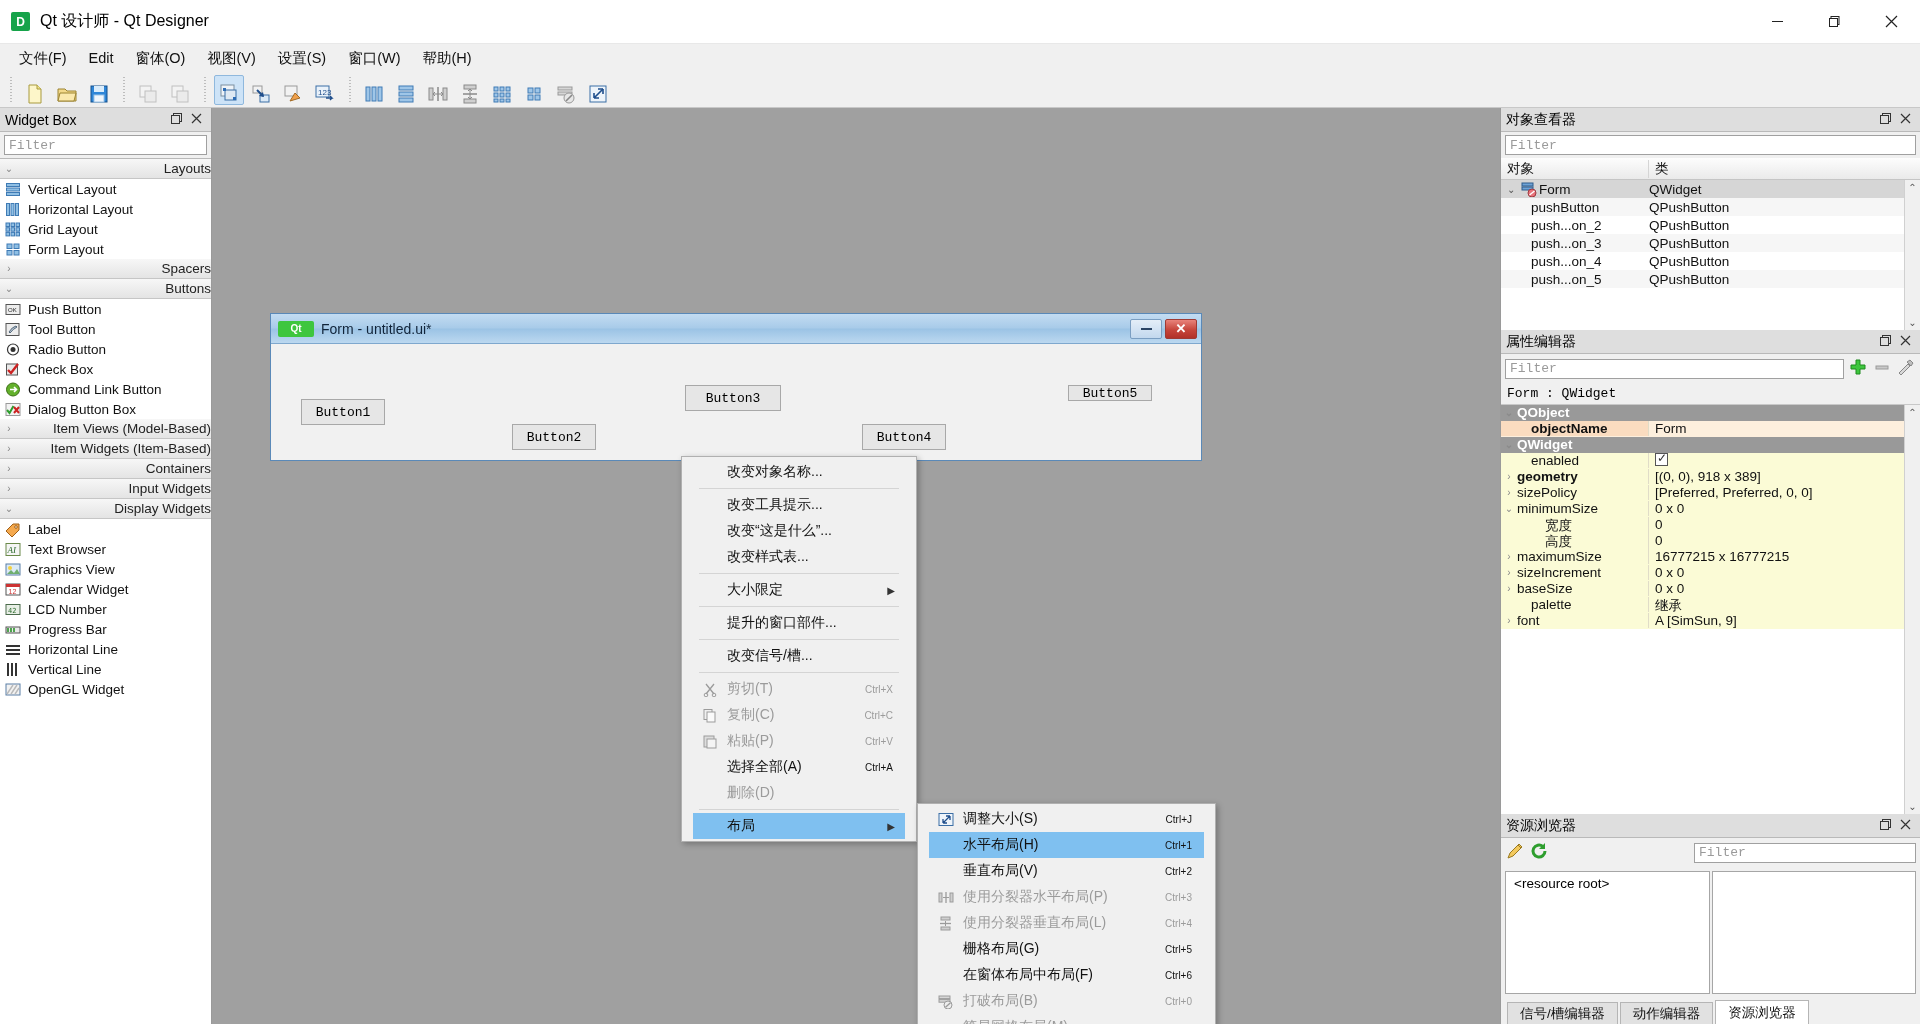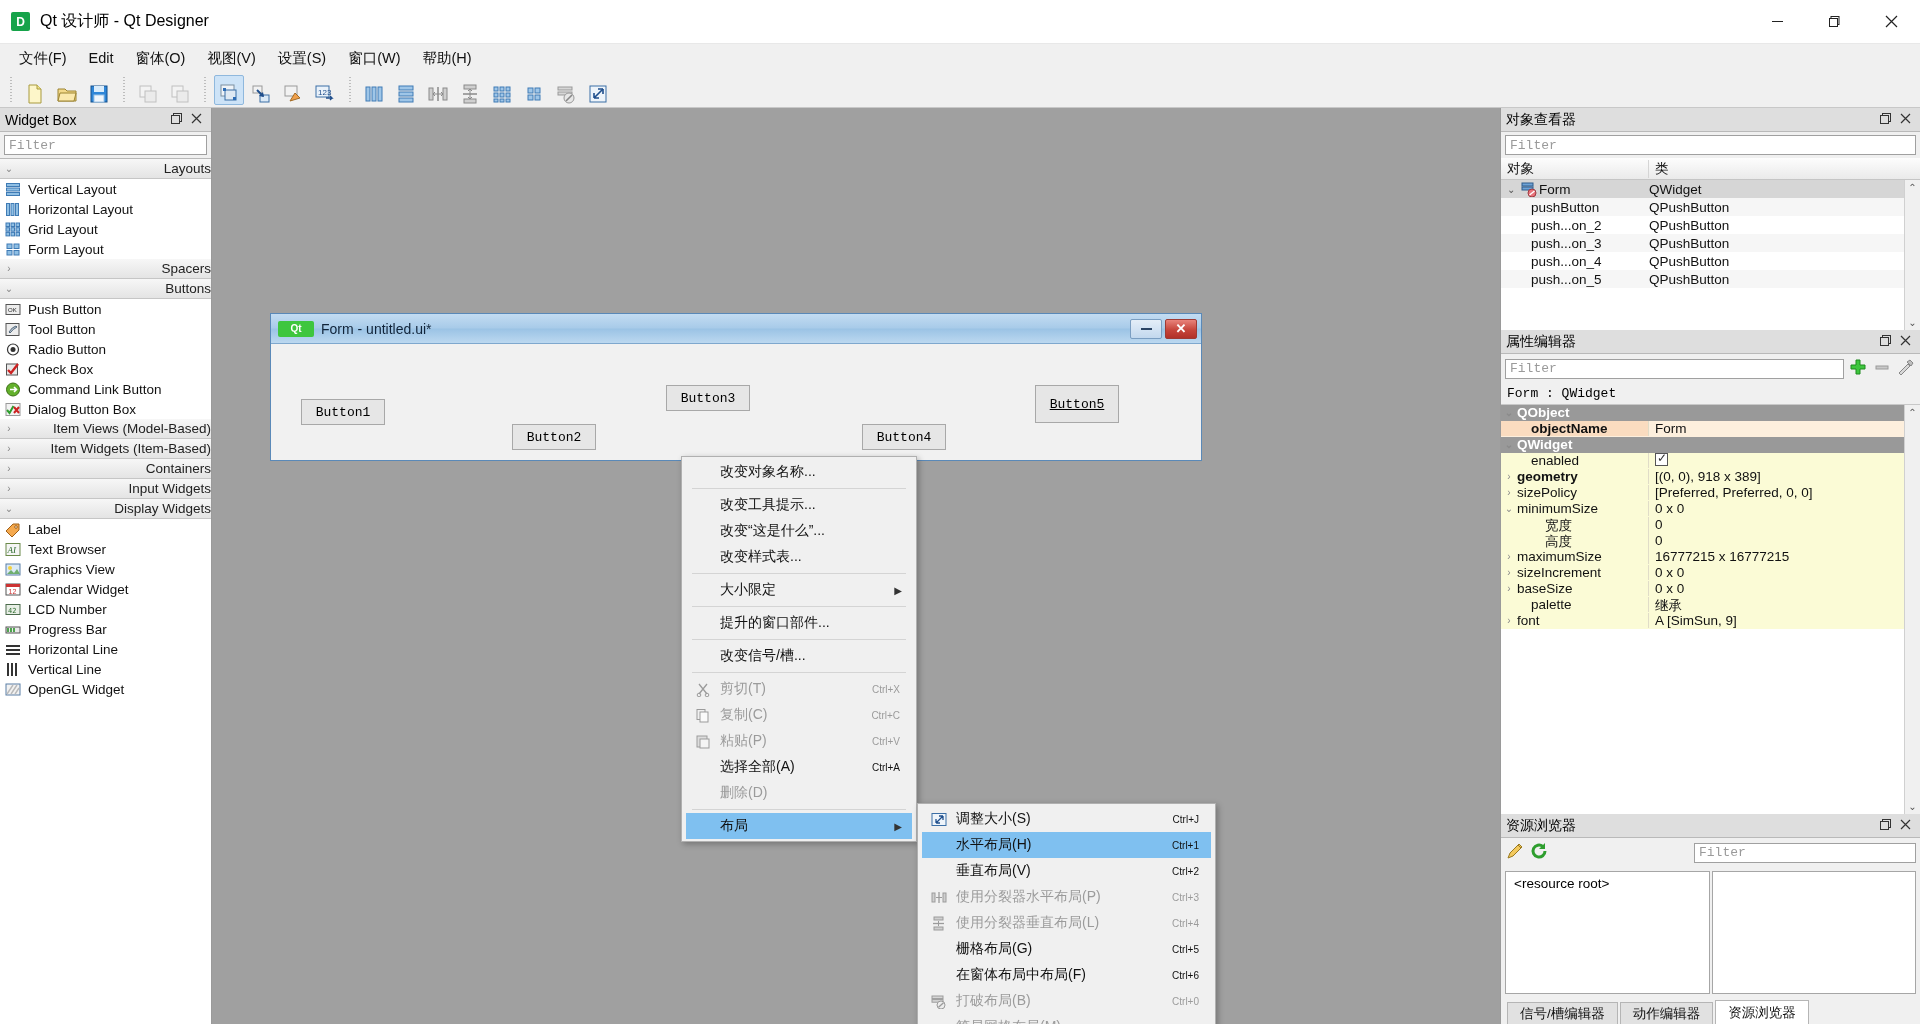--- a/index.html
+++ b/index.html
@@ -112,21 +112,21 @@
   }
   .form-btn {
     position:absolute; background:#e6e6e6; border:1px solid #a8a8a8;
     font-family:"Liberation Mono", monospace; font-size:13px; color:#000;
     display:flex;align-items:center;justify-content:center;
   }
 
   
   .ctxmenu {
     position:absolute; background:#f0f0f0; border:1px solid #b0b0b0;
-    box-shadow:2px 2px 6px rgba(0,0,0,.28); padding:2px 4px; z-index:50;
+    box-shadow:2px 2px 6px rgba(0,0,0,.28); padding:2px 11px; z-index:50;
   }
   .ctxrow { height:26px; display:flex; align-items:center; padding:0 4px; font-size:14px; color:#111; }
   .ctxrow.sel { background:#7fc0f0; }
   .ctxrow.dis { color:#9b9b9b; }
   .ctx-ico { width:26px; flex:0 0 26px; display:flex; align-items:center; justify-content:center; }
   .ctx-label { flex:1; padding-left:4px; white-space:nowrap; }
   .ctx-short { padding-left:26px; padding-right:8px; font-size:10px; white-space:nowrap; }
   .ctxrow.dis .ctx-short { color:#9b9b9b; }
   .ctx-arrow { padding-right:6px; font-size:10px; color:#333; }
   .ctxsep { height:1px; background:#d4d4d4; margin:3px 6px; }
@@ -626,23 +626,23 @@
         <div id="form-wbtns">
           <div class="fw-min">
               <i></i>
             </div>
           <div class="fw-close">✕</div>
         </div>
       </div>
       <div id="form-canvas">
           <div class="form-btn" style="left: 30px; top: 55px; width: 84px; height: 26px;">Button1</div>
           <div class="form-btn" style="left: 241px; top: 80px; width: 84px; height: 26px;">Button2</div>
-          <div class="form-btn" style="left: 395px; top: 41px; width: 84px; height: 26px;">Button3</div>
+          <div class="form-btn" style="left: 414px; top: 41px; width: 96px; height: 26px;">Button3</div>
           <div class="form-btn" style="left: 591px; top: 80px; width: 84px; height: 26px;">Button4</div>
-          <div class="form-btn" style="left: 764px; top: 41px; width: 84px; height: 38px; text-decoration: underline;">Button5</div>
+          <div class="form-btn" style="left: 797px; top: 41px; width: 84px; height: 16px;">Button5</div>
         </div>
     </div>
 
     <div class="ctxmenu" id="ctxmenu" style="left:469px; top:348px; width:236px;">
         <div class="ctxrow">
           <span class="ctx-ico"></span>
           <span class="ctx-label">改变对象名称...</span>
         </div>
         <div class="ctxsep"></div>
         <div class="ctxrow">

